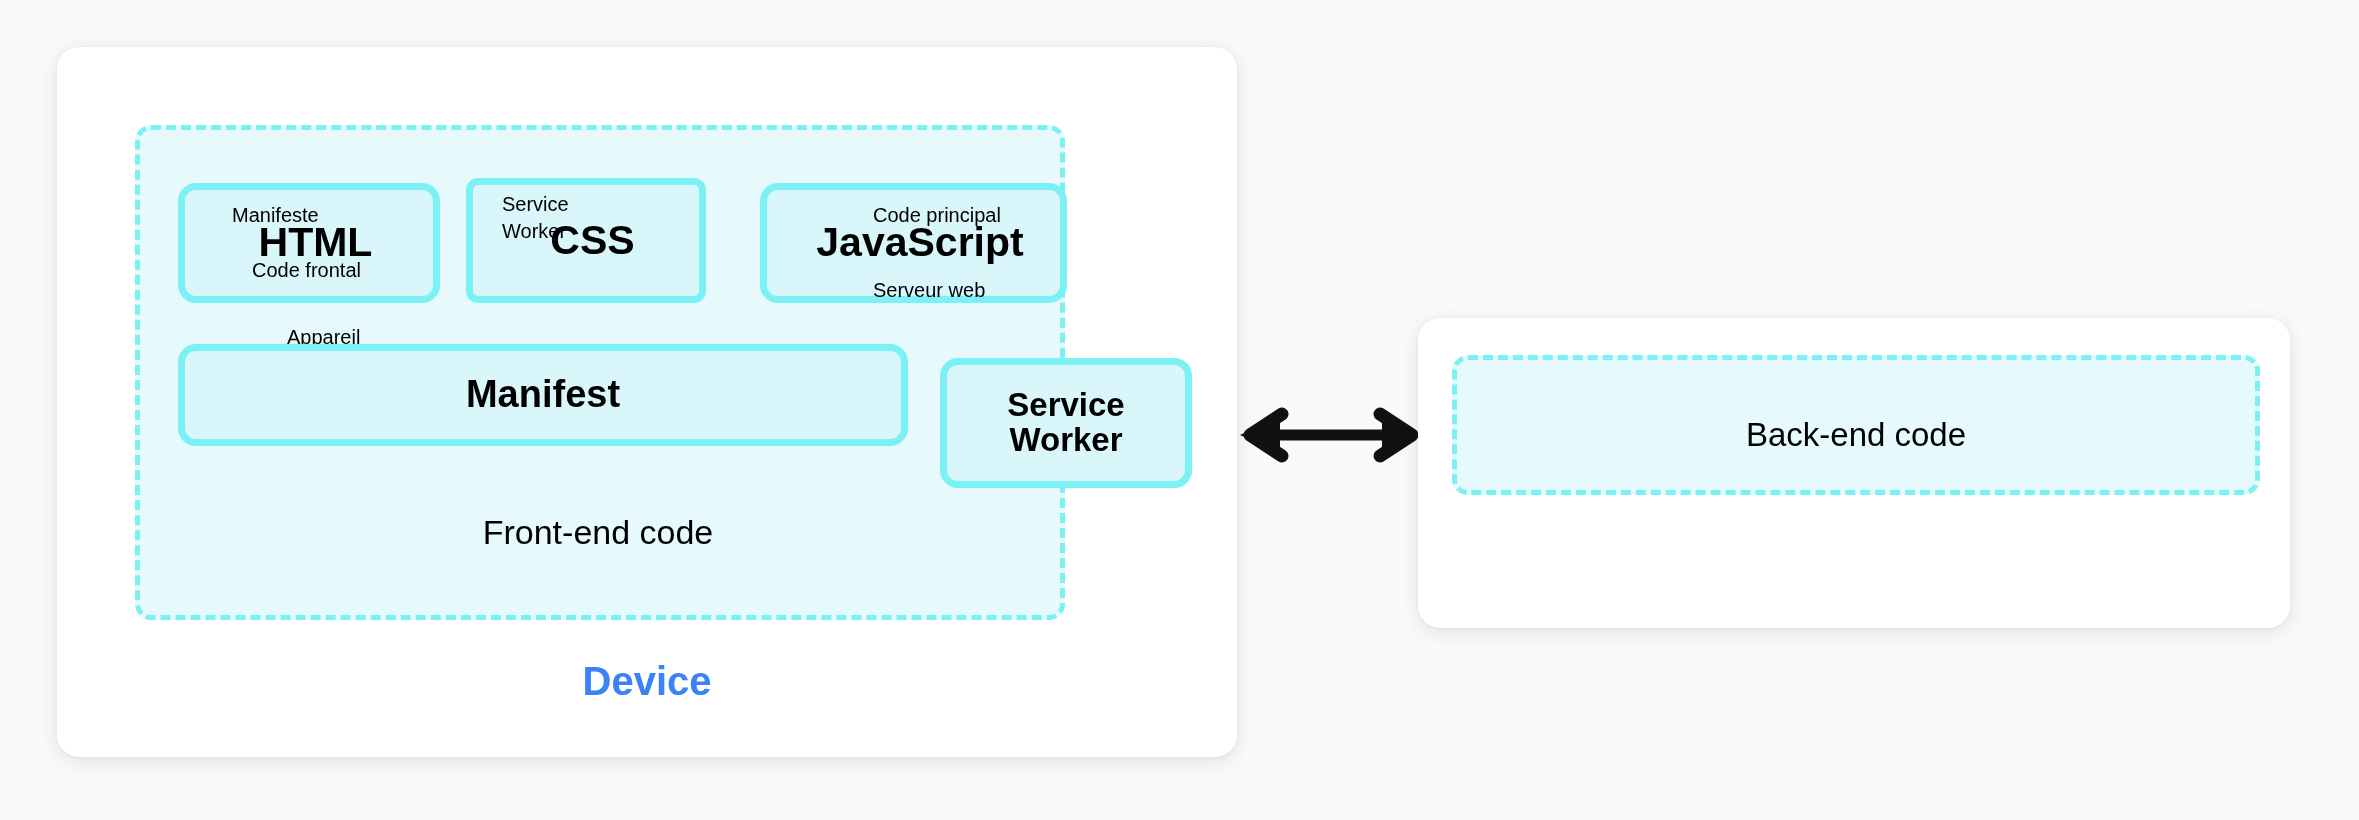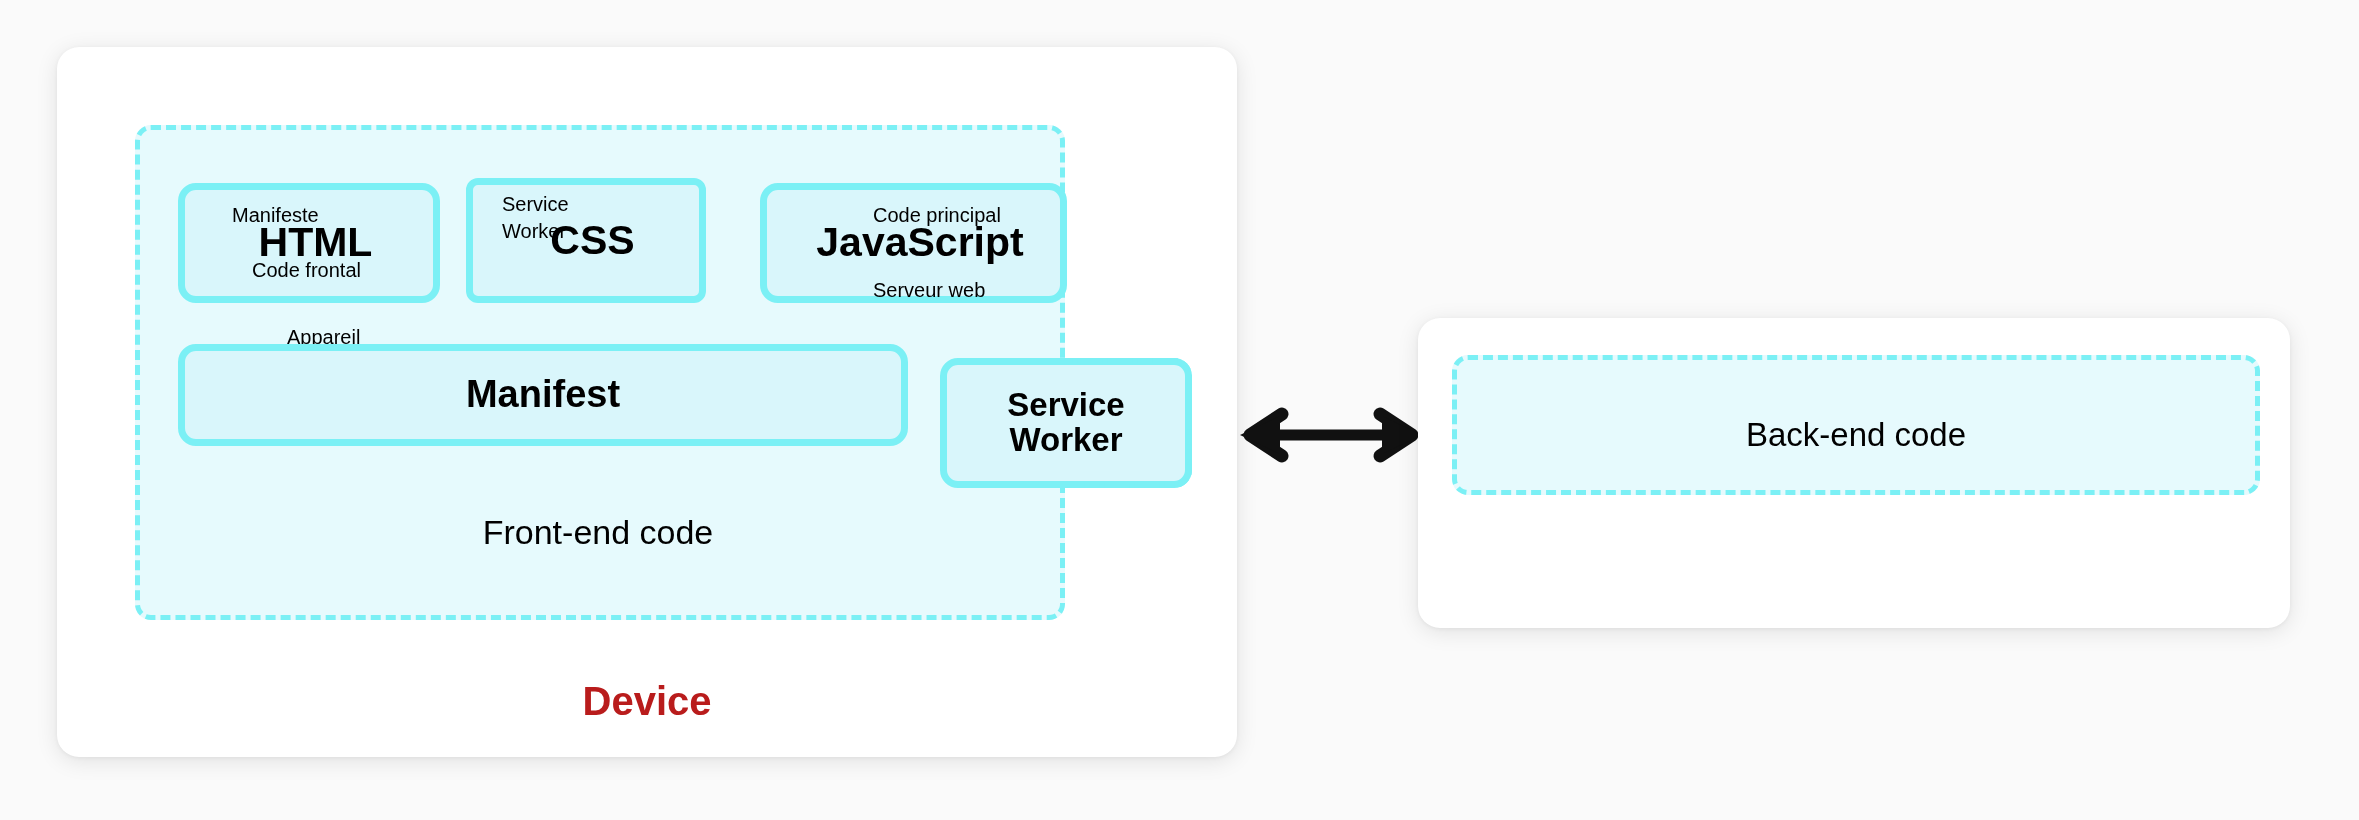--- a/index.html
+++ b/index.html
@@ -165,22 +165,21 @@
     font-size: 33px;
     color: #000000;
     margin-top: 20px;
   }
   .panel-caption {
     position: absolute;
     left: 0;
     right: 0;
     text-align: center;
     font-weight: bold;
-    color: #b91c1c;
-    margin-top: 20px;
+    color: #3b82f6;
   }
   .caption-device {
     top: 612px;
     font-size: 40px;
   }
 
   
   .arrow-link {
     position: absolute;
     left: 1236px;

